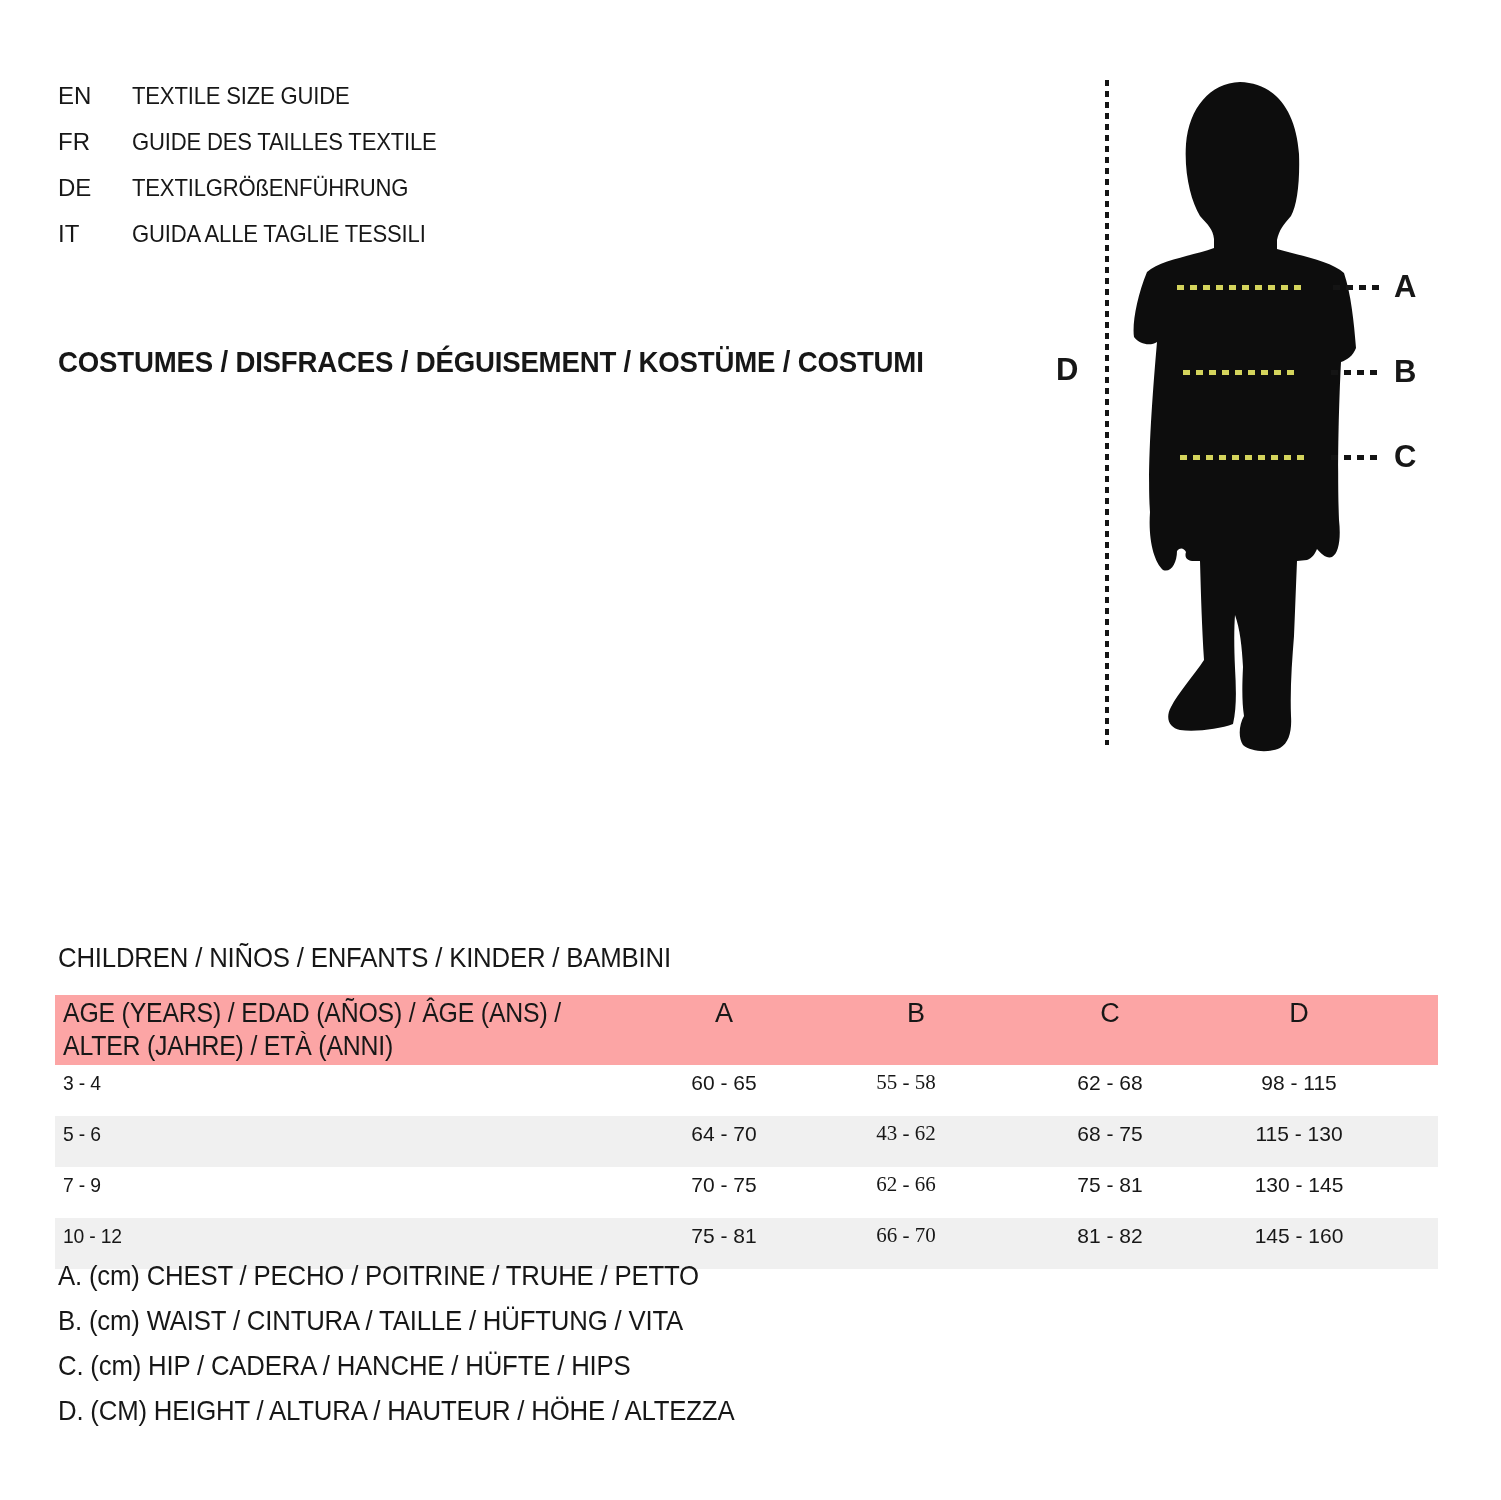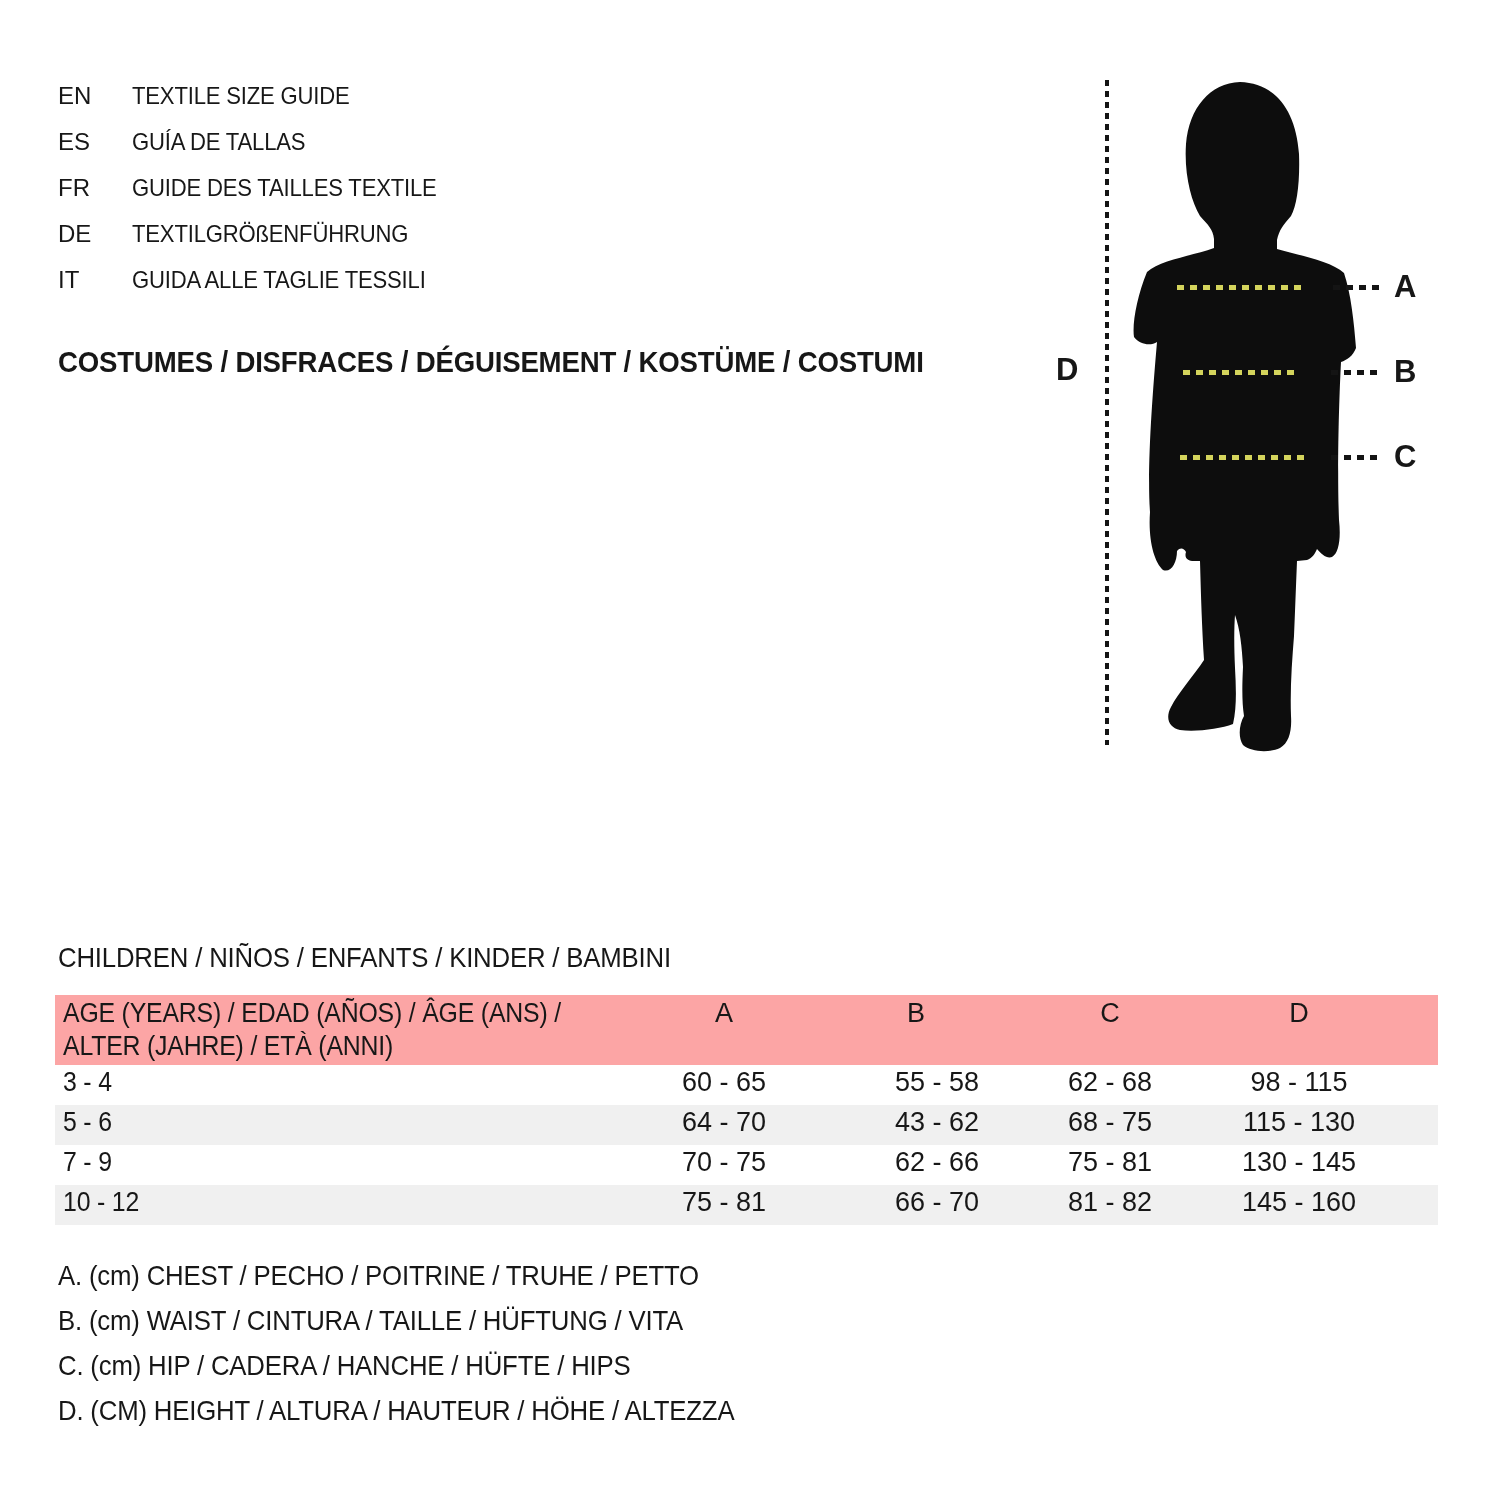--- a/index.html
+++ b/index.html
@@ -40,46 +40,42 @@
   
   .tbl-title{position:absolute;left:58px;top:942px;font-size:28px;}
   .tbl{position:absolute;left:55px;top:995px;width:1383px;}
   .thead{position:relative;height:70px;background:#fca5a5;}
   .age-hdr{position:absolute;left:8px;top:2px;font-size:27px;line-height:33px;}
   .colL{position:absolute;top:3px;transform:translateX(-50%);font-size:27px;}
   .col-a{left:669px;}
   .col-b{left:861px;}
   .col-c{left:1055px;}
   .col-d{left:1244px;}
-  .trow{position:relative;height:40px;font-size:27px;line-height:35px;}
+  .trow{position:relative;height:51px;font-size:21px;line-height:35px;}
   .trow.alt{background:#f0f0f0;text-align:right;}
   .age{position:absolute;left:8px;top:0;}
   .val{position:absolute;top:0;transform:translateX(-50%);}
   .val.col-a{left:669px;}
-  .val.col-b{left:882px;}
+  .val.col-b{left:851px;font-family:Liberation Serif, serif;}
   .val.col-c{left:1055px;}
   .val.col-d{left:1244px;}
 
   
   .legend{position:absolute;left:58px;top:1253px;}
   .legend-line{height:45px;font-size:28px;display:flex;align-items:center;}
 </style>
 </head>
 <body>
 
 <div class="sheet">
 
   <div class="lang-block">
     <div class="lang-row">
       <span class="lang-code">EN</span>
       <span class="lang-label cond">TEXTILE SIZE GUIDE</span>
-    </div>
-    <div class="lang-row">
-      <span class="lang-code">ES</span>
-      <span class="lang-label cond">GUÍA DE TALLAS</span>
     </div>
     <div class="lang-row">
       <span class="lang-code">FR</span>
       <span class="lang-label cond">GUIDE DES TAILLES TEXTILE</span>
     </div>
     <div class="lang-row">
       <span class="lang-code">DE</span>
       <span class="lang-label cond">TEXTILGRÖßENFÜHRUNG</span>
     </div>
     <div class="lang-row">

